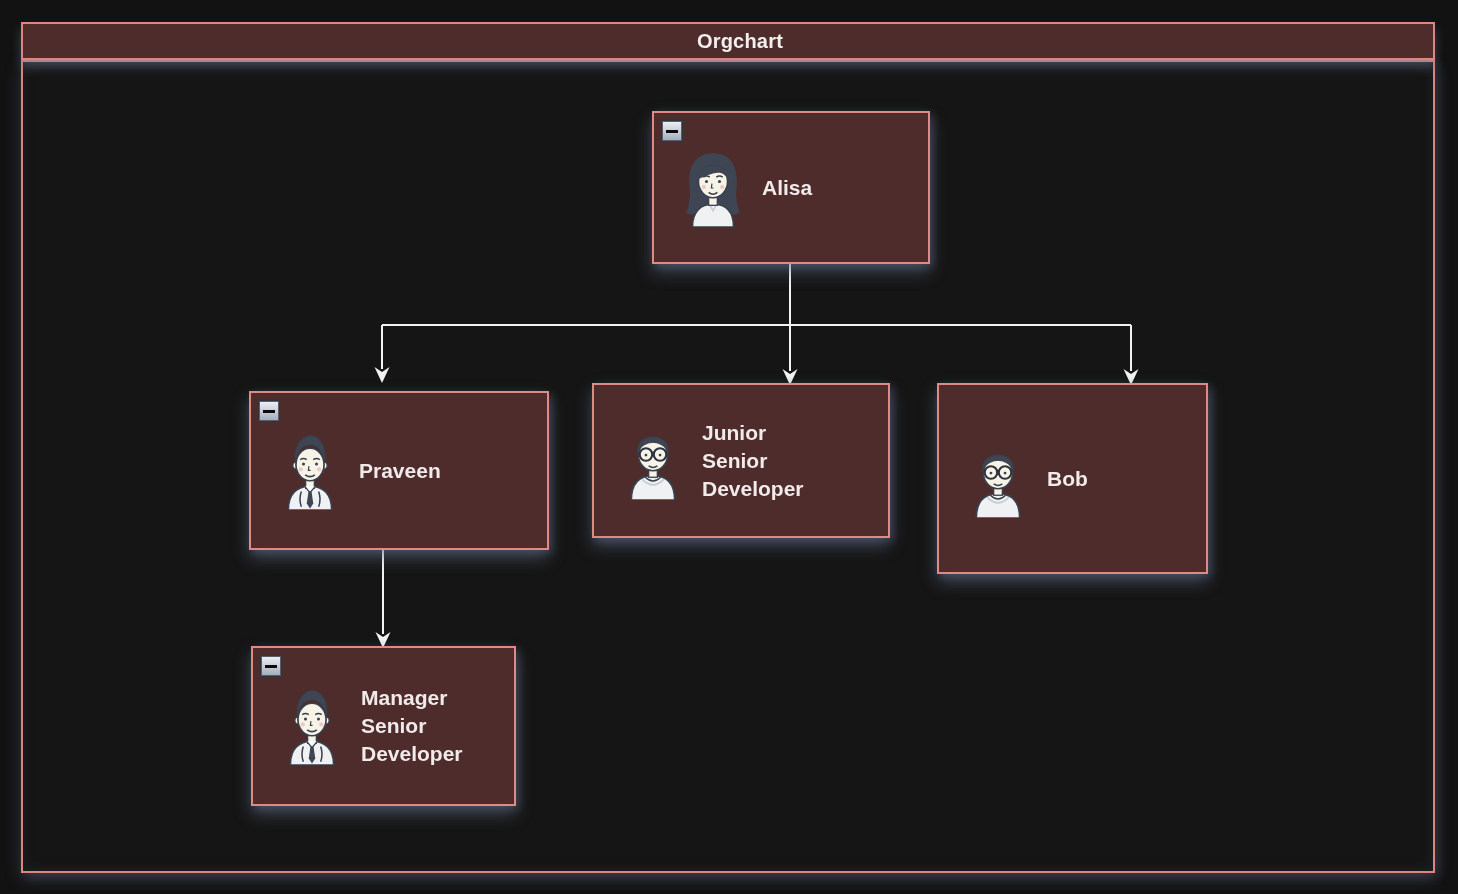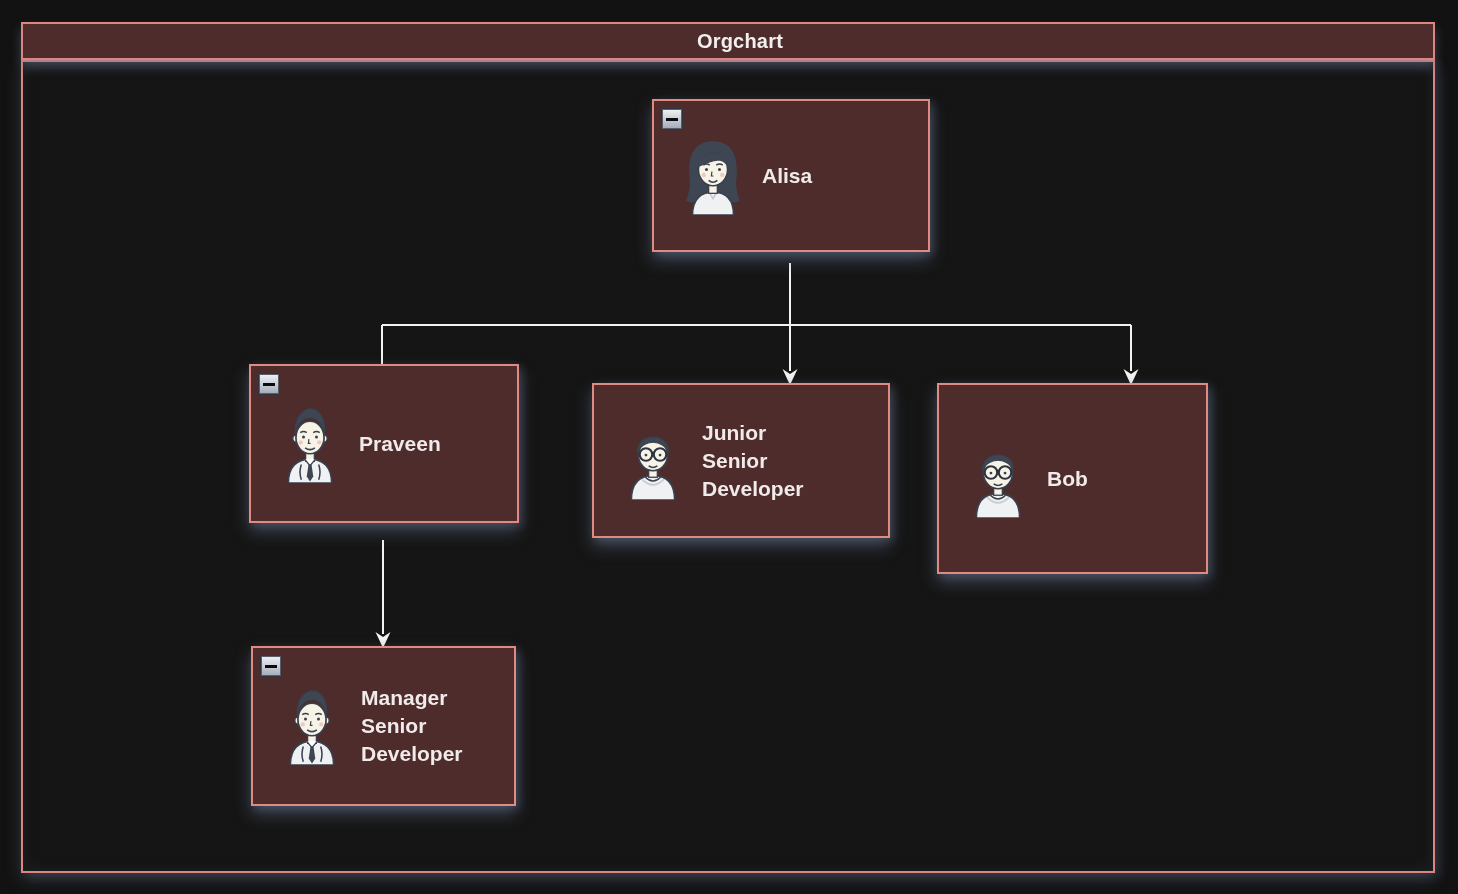--- a/index.html
+++ b/index.html
@@ -31,22 +31,22 @@
                   z-index:2; pointer-events:none; }
   svg.connectors path.link{ stroke:#f2f2f2; stroke-width:2; fill:none; }
   svg.connectors path.head{ fill:#f2f2f2; stroke:none; }
 
   
   .node{
     position:absolute; background:#4d2c2b; border:2px solid #e08a84;
     box-shadow:0 8px 16px rgba(105,120,150,.48), 3px 3px 8px rgba(105,120,150,.30);
     z-index:3; cursor:pointer;
   }
-  .node-alisa   { left:652px; top:99px; width:278px; height:153px; }
-  .node-praveen { left:249px; top:364px; width:270px; height:159px; }
+  .node-alisa   { left:652px; top:111px; width:278px; height:153px; }
+  .node-praveen { left:249px; top:391px; width:300px; height:159px; }
   .node-alice   { left:592px; top:383px; width:298px; height:155px; }
   .node-bob     { left:937px; top:383px; width:271px; height:191px; }
   .node-charlie { left:251px; top:646px; width:265px; height:160px; }
 
   .collapse-btn{
     position:absolute; left:8px; top:8px; width:20px; height:20px;
     background:linear-gradient(180deg,#edeff3 0%,#c6cbd5 55%,#a6adba 100%);
     border:1px solid #585e6a; outline:1px solid #30343c;
     display:flex; align-items:center; justify-content:center; cursor:pointer;
   }

